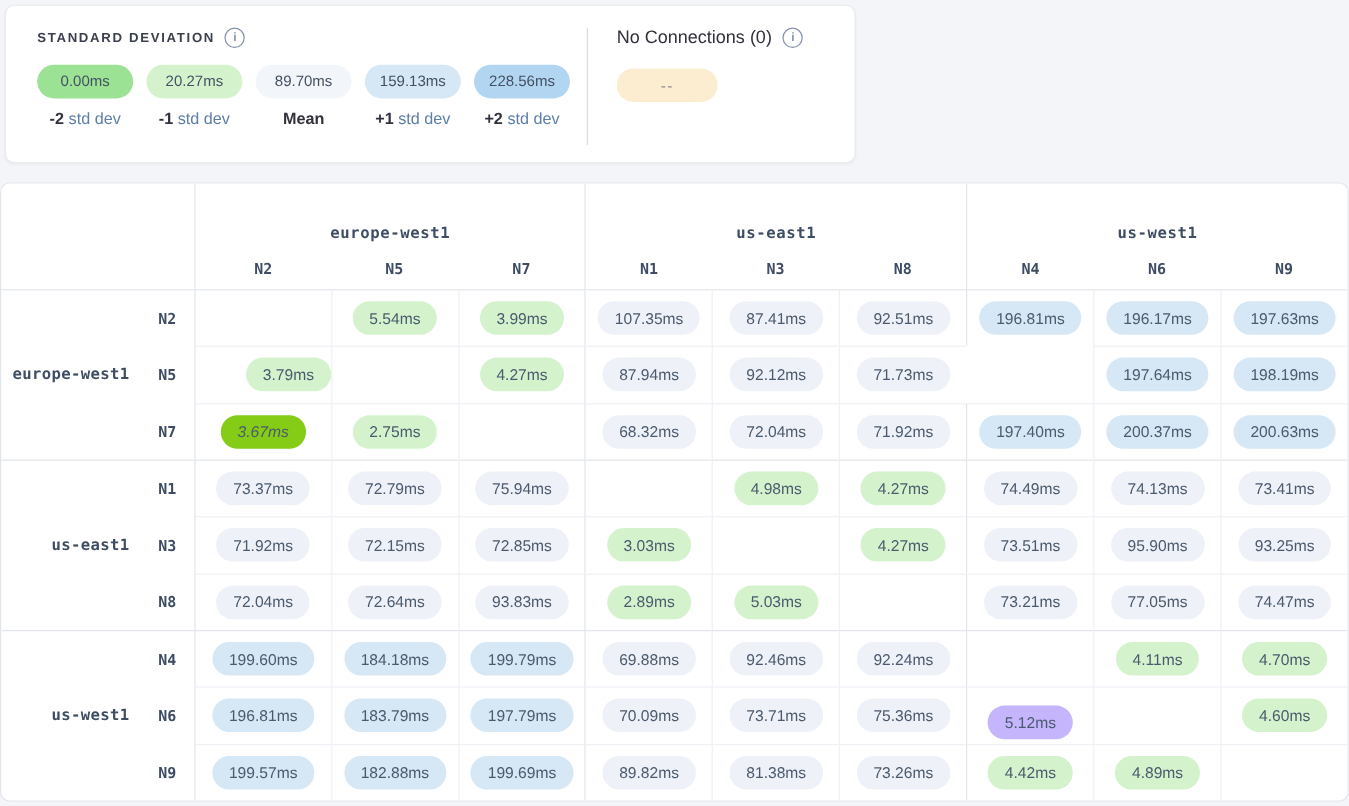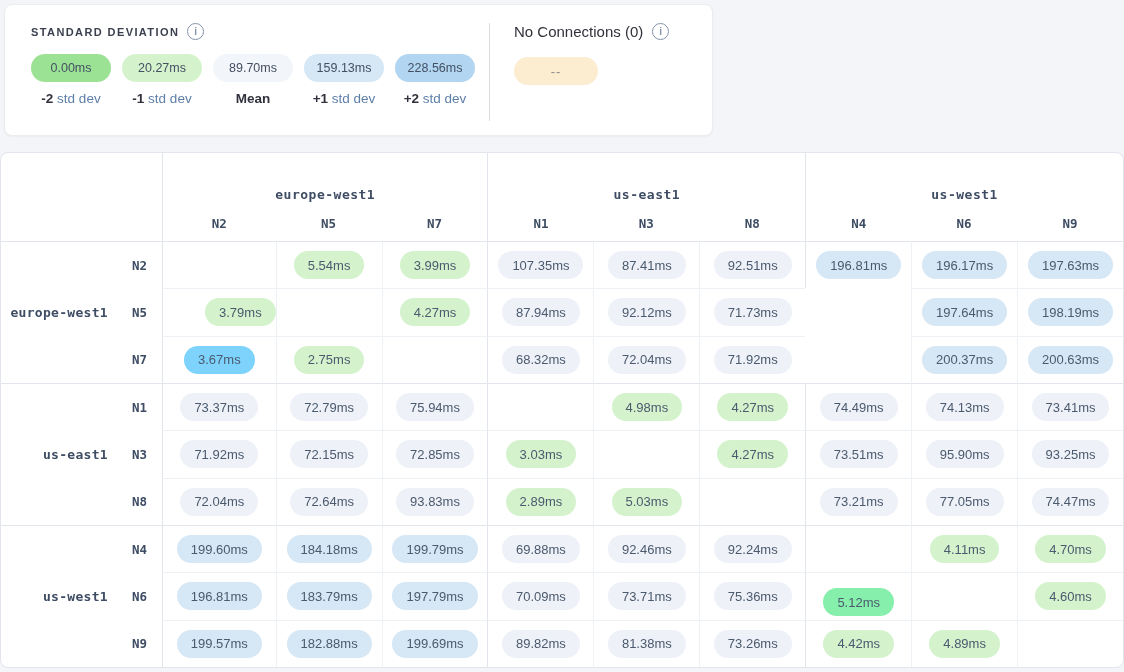--- a/index.html
+++ b/index.html
@@ -220,34 +220,37 @@
       <div class="cell" style="grid-area: 4 / 7;">
         <div class="pill" style="background: rgb(238, 241, 247);">71.73ms</div>
       </div>
       <div class="cell" style="grid-area: 4 / 9;">
         <div class="pill" style="background: rgb(214, 231, 245);">197.64ms</div>
       </div>
       <div class="cell" style="grid-area: 4 / 10;">
         <div class="pill" style="background: rgb(214, 231, 245);">198.19ms</div>
       </div>
       <div class="cell gstart" style="grid-area: 5 / 2;">
-        <div class="pill" style="background: #7dd3fc;">3.67ms</div>
+        <div class="pill" style="background: #84cc16; font-style: italic;">3.67ms</div>
       </div>
       <div class="cell" style="grid-area: 5 / 3;">
         <div class="pill" style="background: rgb(212, 243, 205);">2.75ms</div>
       </div>
       <div class="cell" style="grid-area: 5 / 4;"></div>
       <div class="cell gstart" style="grid-area: 5 / 5;">
         <div class="pill" style="background: rgb(238, 241, 247);">68.32ms</div>
       </div>
       <div class="cell" style="grid-area: 5 / 6;">
         <div class="pill" style="background: rgb(238, 241, 247);">72.04ms</div>
       </div>
       <div class="cell" style="grid-area: 5 / 7;">
         <div class="pill" style="background: rgb(238, 241, 247);">71.92ms</div>
+      </div>
+      <div class="cell gstart" style="grid-area: 5 / 8;">
+        <div class="pill" style="background: rgb(214, 231, 245);">197.40ms</div>
       </div>
       <div class="cell" style="grid-area: 5 / 9;">
         <div class="pill" style="background: rgb(214, 231, 245);">200.37ms</div>
       </div>
       <div class="cell" style="grid-area: 5 / 10;">
         <div class="pill" style="background: rgb(214, 231, 245);">200.63ms</div>
       </div>
       <div class="label-cell" style="grid-row: 6 / span 3;">
         <div class="region-name mono">us-east1</div>
         <div class="node-col">
@@ -376,21 +379,21 @@
       <div class="cell gstart" style="grid-area: 10 / 5;">
         <div class="pill" style="background: rgb(238, 241, 247);">70.09ms</div>
       </div>
       <div class="cell" style="grid-area: 10 / 6;">
         <div class="pill" style="background: rgb(238, 241, 247);">73.71ms</div>
       </div>
       <div class="cell" style="grid-area: 10 / 7;">
         <div class="pill" style="background: rgb(238, 241, 247);">75.36ms</div>
       </div>
       <div class="cell gstart" style="grid-area: 10 / 8;">
-        <div class="pill" style="background: #86efac; margin-top: 12px;">5.12ms</div>
+        <div class="pill" style="background: #c4b5fd; margin-top: 12px;">5.12ms</div>
       </div>
       <div class="cell" style="grid-area: 10 / 9;"></div>
       <div class="cell" style="grid-area: 10 / 10;">
         <div class="pill" style="background: rgb(212, 243, 205);">4.60ms</div>
       </div>
       <div class="cell gstart" style="grid-area: 11 / 2;">
         <div class="pill" style="background: rgb(214, 231, 245);">199.57ms</div>
       </div>
       <div class="cell" style="grid-area: 11 / 3;">
         <div class="pill" style="background: rgb(214, 231, 245); text-align: right;">182.88ms</div>

